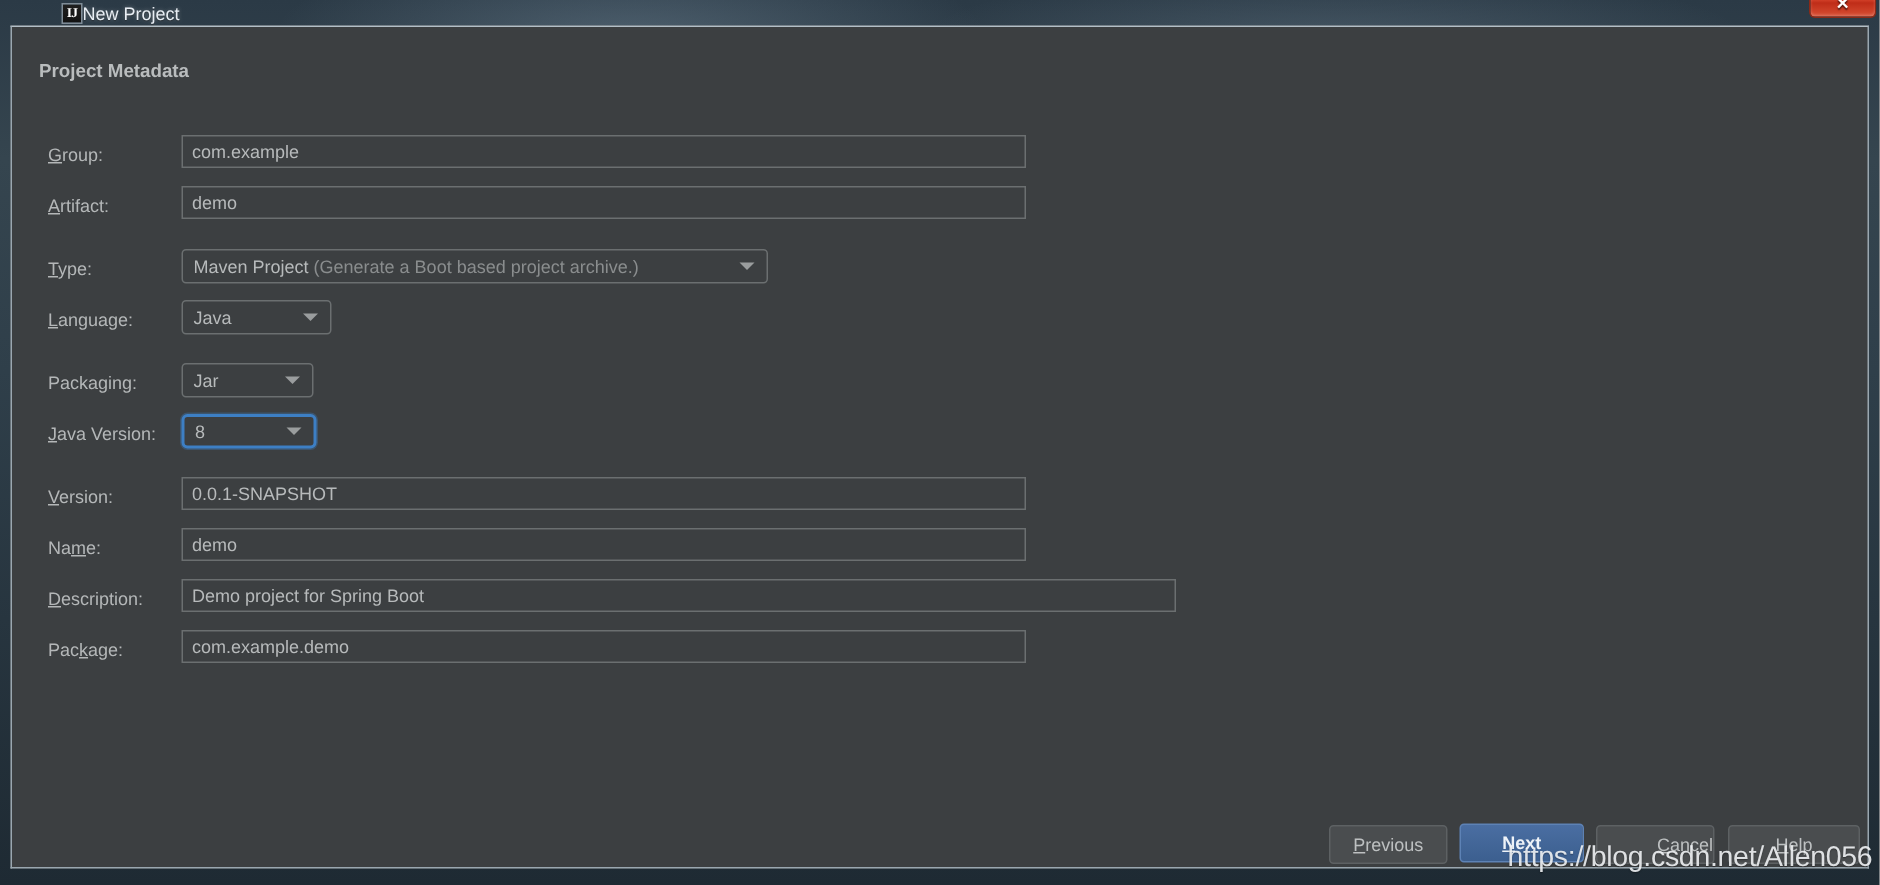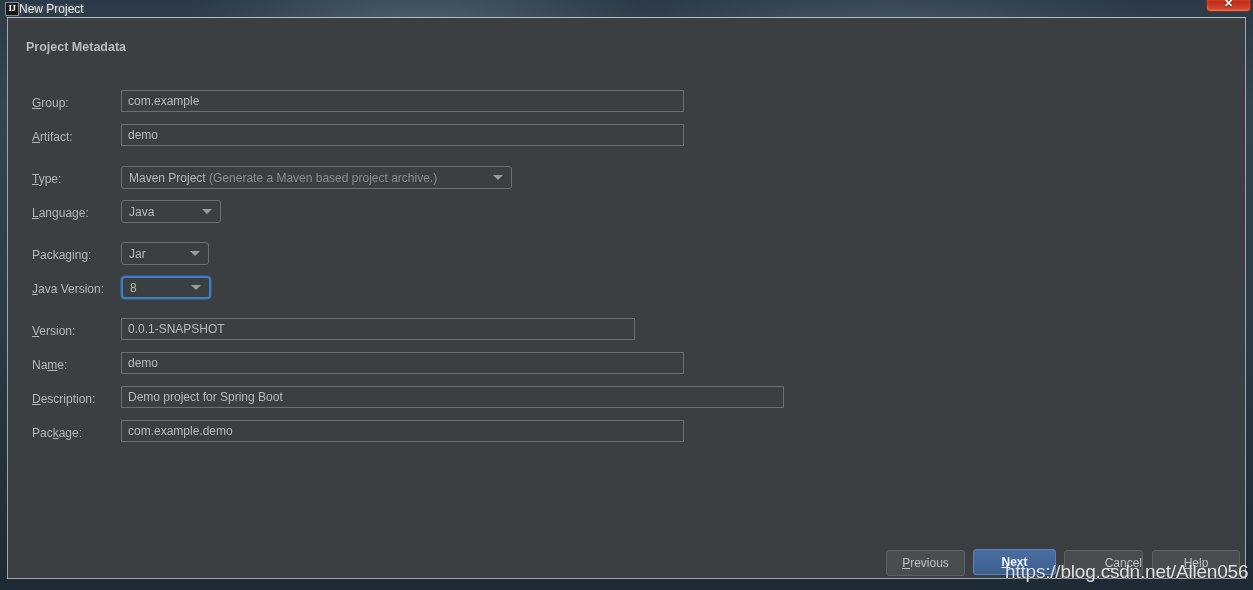--- a/index.html
+++ b/index.html
@@ -42,20 +42,21 @@
   }
 
   
   .titlebar {
     position: absolute;
     left: 0; top: 0;
     width: 1253px; height: 17px;
     display: flex;
     align-items: center;
     z-index: 4;
+    padding-left: 36px;
   }
   .ij-logo {
     margin-left: 5px;
     width: 14px; height: 14px;
     background: linear-gradient(180deg,#1f1f1f,#121212);
     border: 1px solid #7e8b96;
     display: flex;
     align-items: center;
     justify-content: center;
     font-family: "Liberation Serif", serif;
@@ -232,40 +233,40 @@
         <div class="lbl" style="left: 24px; top: 23px;"><span><u>G</u>roup:</span></div>
         <div class="tfield" style="left: 113px; top: 17px; width: 563px;">
           <span>com.example</span>
         </div>
         <div class="lbl" style="left: 24px; top: 57px;"><span><u>A</u>rtifact:</span></div>
         <div class="tfield" style="left: 113px; top: 51px; width: 563px;">
           <span>demo</span>
         </div>
         <div class="lbl" style="left: 24px; top: 99px;"><span><u>T</u>ype:</span></div>
         <div class="combo" style="left: 113px; top: 93px; width: 391px;">
-          <div class="cval">Maven Project<span class="hint"> (Generate a Maven based project archive.)</span></div>
+          <div class="cval">Maven Project<span class="hint"> (Generate a Boot based project archive.)</span></div>
           <div class="arrow"></div>
         </div>
         <div class="lbl" style="left: 24px; top: 133px;"><span><u>L</u>anguage:</span></div>
         <div class="combo" style="left: 113px; top: 127px; width: 100px;">
           <div class="cval">Java</div>
           <div class="arrow"></div>
         </div>
         <div class="lbl" style="left: 24px; top: 175px;"><span>Packa<u>g</u>ing:</span></div>
         <div class="combo" style="left: 113px; top: 169px; width: 88px;">
           <div class="cval">Jar</div>
           <div class="arrow"></div>
         </div>
         <div class="lbl" style="left: 24px; top: 209px;"><span><u>J</u>ava Version:</span></div>
         <div class="combo focused" style="left: 113px; top: 203px; width: 90px;">
           <div class="cval">8</div>
           <div class="arrow"></div>
         </div>
         <div class="lbl" style="left: 24px; top: 251px;"><span><u>V</u>ersion:</span></div>
-        <div class="tfield" style="left: 113px; top: 245px; width: 514px;">
+        <div class="tfield" style="left: 113px; top: 245px; width: 563px;">
           <span>0.0.1-SNAPSHOT</span>
         </div>
         <div class="lbl" style="left: 24px; top: 285px;"><span>Na<u>m</u>e:</span></div>
         <div class="tfield" style="left: 113px; top: 279px; width: 563px;">
           <span>demo</span>
         </div>
         <div class="lbl" style="left: 24px; top: 319px;"><span><u>D</u>escription:</span></div>
         <div class="tfield" style="left: 113px; top: 313px; width: 663px;">
           <span>Demo project for Spring Boot</span>
         </div>

